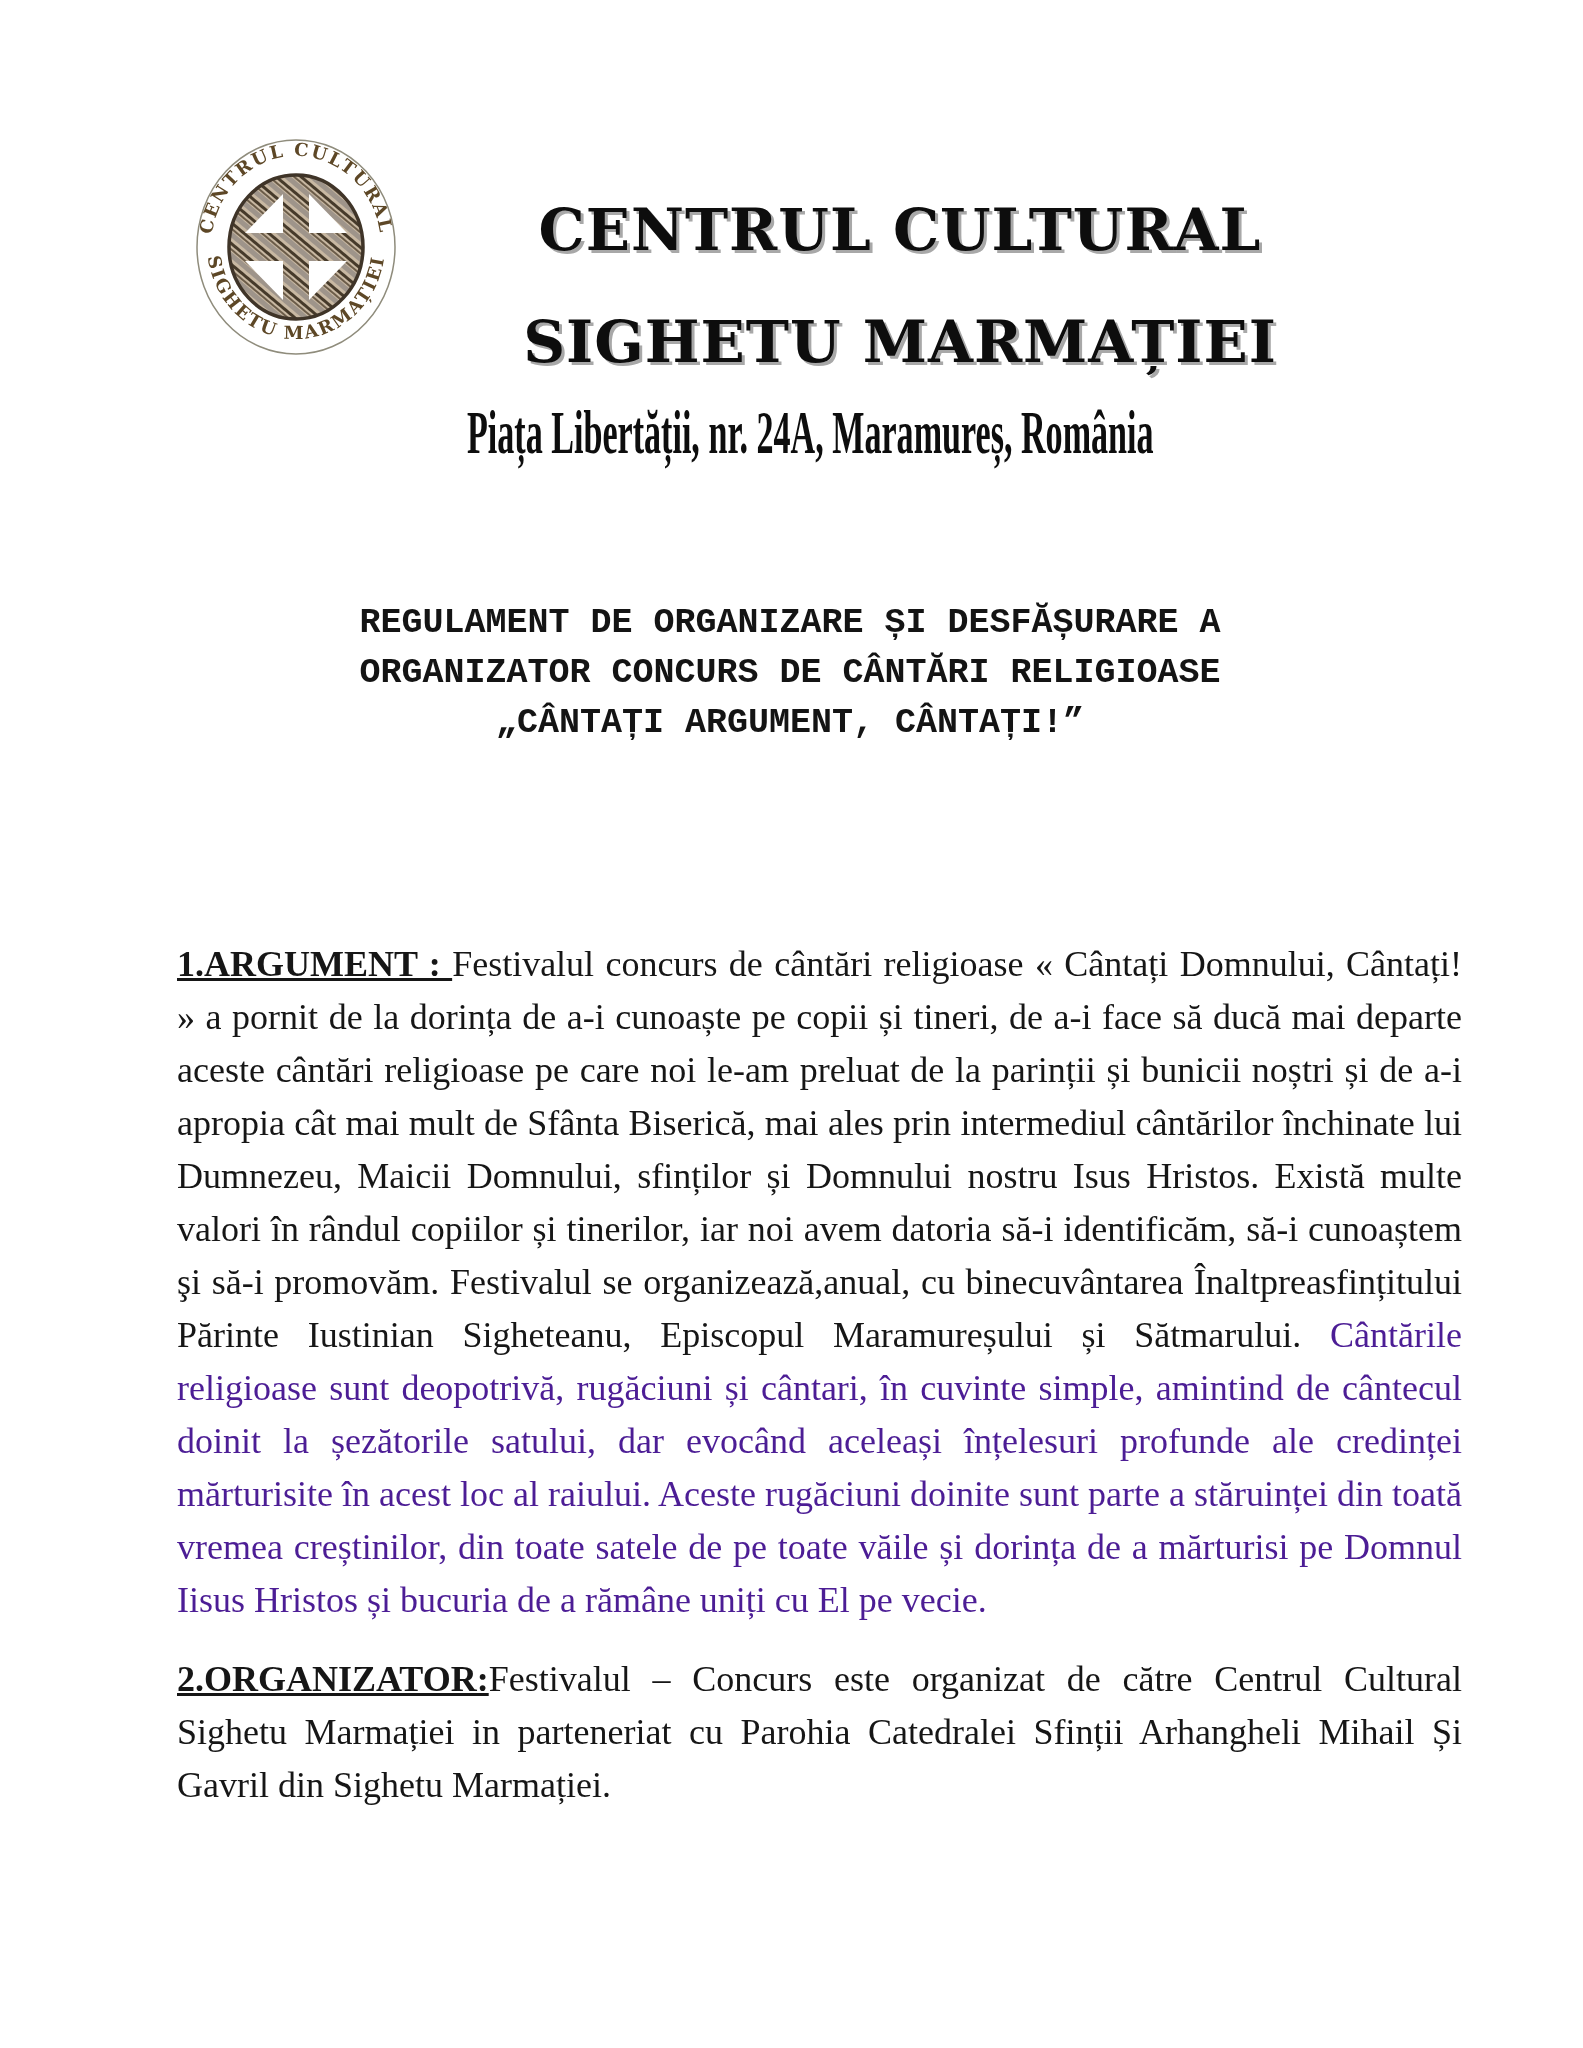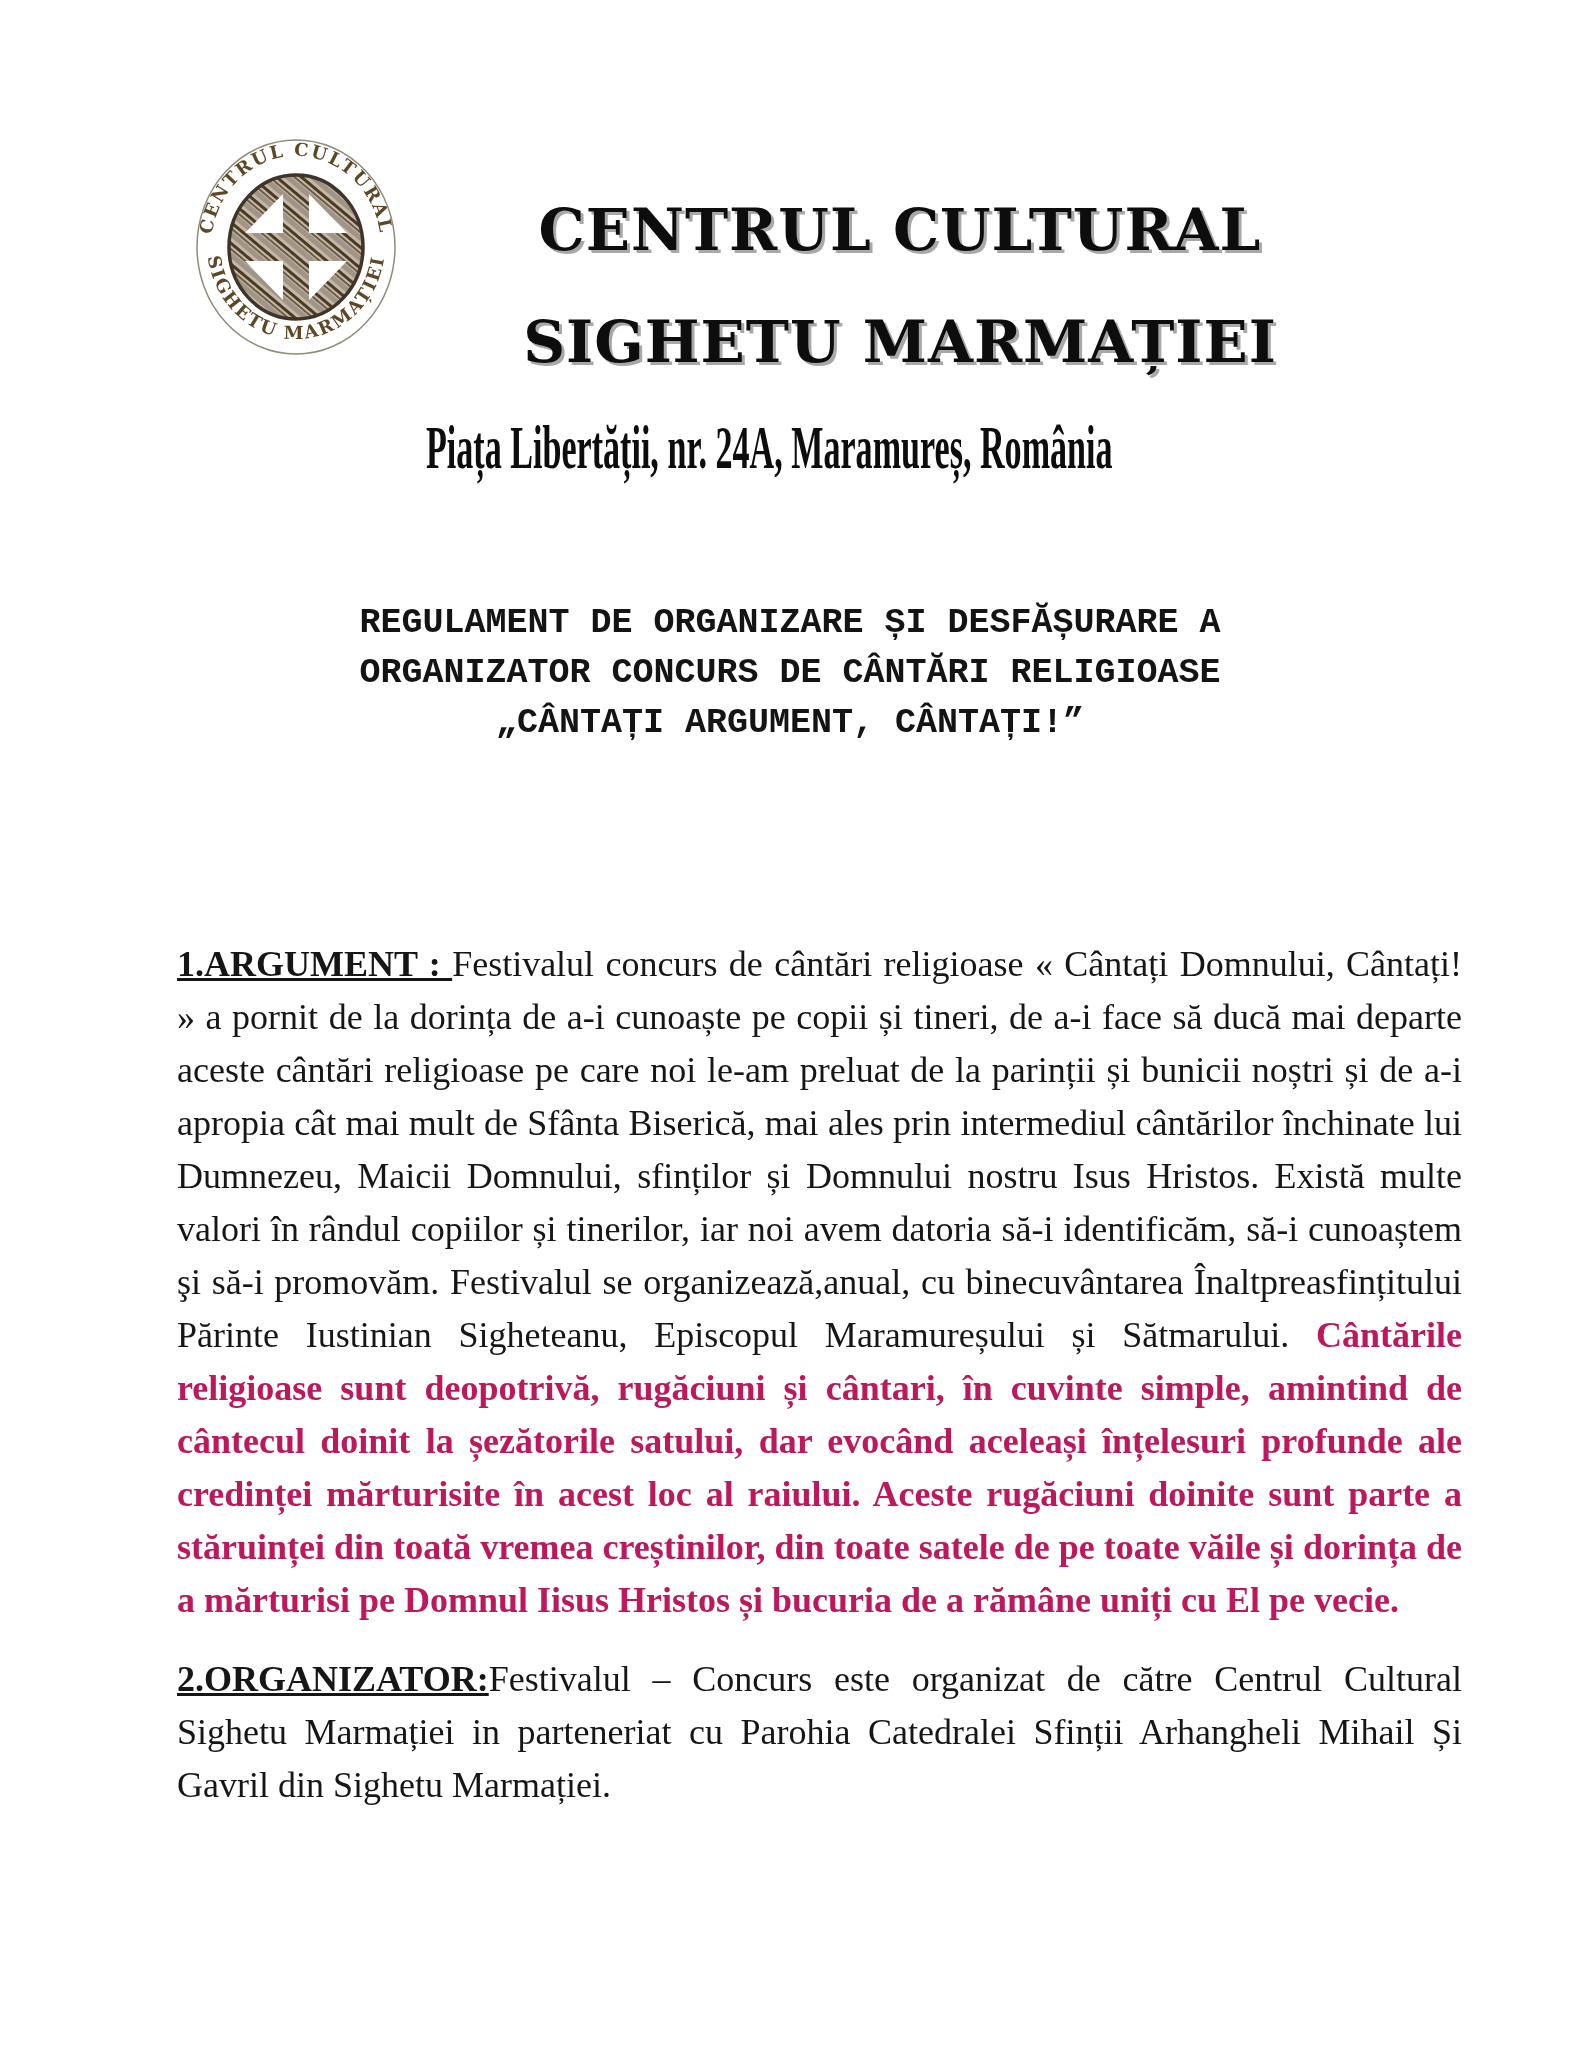--- a/index.html
+++ b/index.html
@@ -21,21 +21,21 @@
     font-family:"DejaVu Serif", serif;
     font-weight:bold;font-size:58px;line-height:64px;letter-spacing:1px;
     color:#0d0d0d;
     text-shadow:3px 3px 0 #a8a8a8, 1px 1px 0 #f4f4f4;
     white-space:nowrap;
   }
   .org-title.line1{top:198px;}
   .org-title.line2{top:310px;}
   
   .org-address{
-    position:absolute;left:145px;top:411px;width:1290px;text-align:left;
+    position:absolute;left:145px;top:396px;width:1290px;text-align:right;
     white-space:nowrap;
   }
   .org-address .condensed{
     display:inline-block;
     font-family:"Liberation Serif", serif;
     font-weight:700;font-size:62px;line-height:72px;
     transform:scaleX(0.55);transform-origin:50% 50%;
     color:#0d0d0d;
     letter-spacing:0px;
   }
@@ -49,21 +49,21 @@
   }
   
   .content{
     position:absolute;left:177px;top:938px;width:1285px;
     font-size:36px;line-height:53px;
     text-align:justify;
   }
   .content p{margin:0;}
   .content p + p{margin-top:26px;}
   .lead{font-weight:bold;text-decoration:underline;}
-  .gray{color:#be185d;font-weight:bold;}
+  .gray{color:#4c1d95;}
 </style>
 </head>
 <body>
 
 <div class="page">
 
   <svg class="logo" viewBox="0 0 202 218" aria-hidden="true">
     <defs>
       <pattern id="rope" patternUnits="userSpaceOnUse" width="16" height="16" patternTransform="rotate(40)">
         <rect width="16" height="16" fill="#c8b8a2"></rect>

